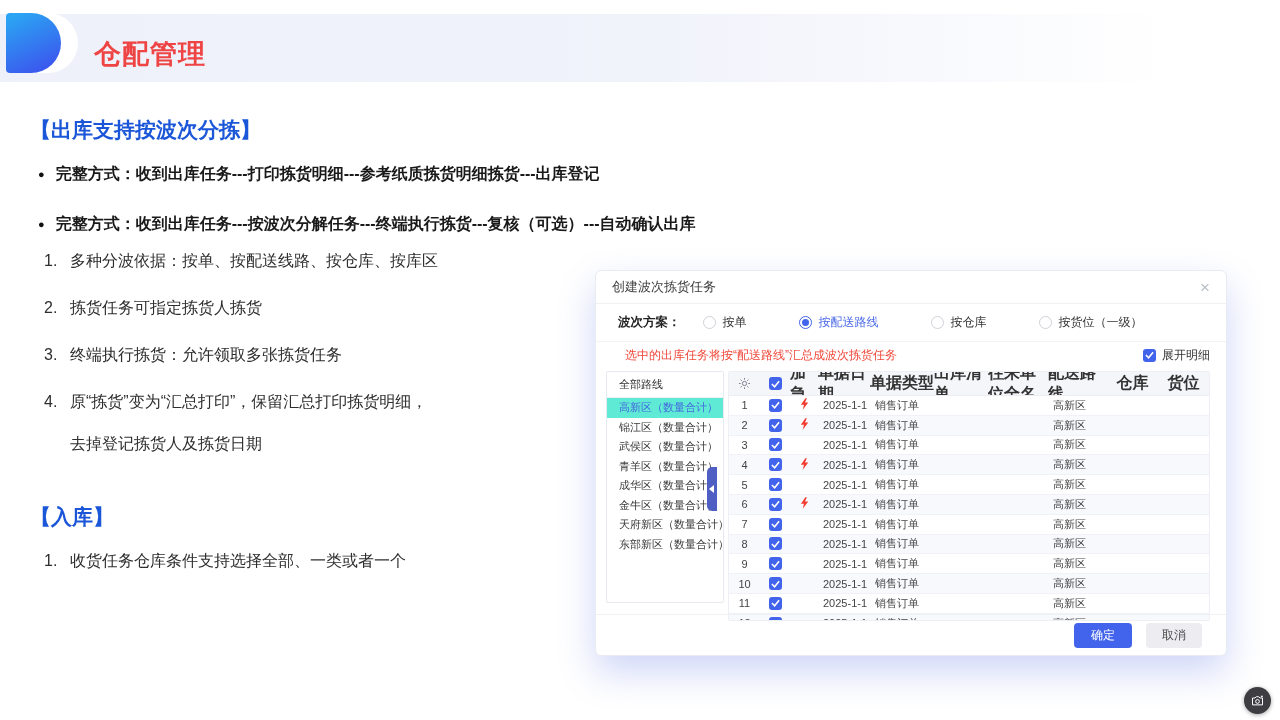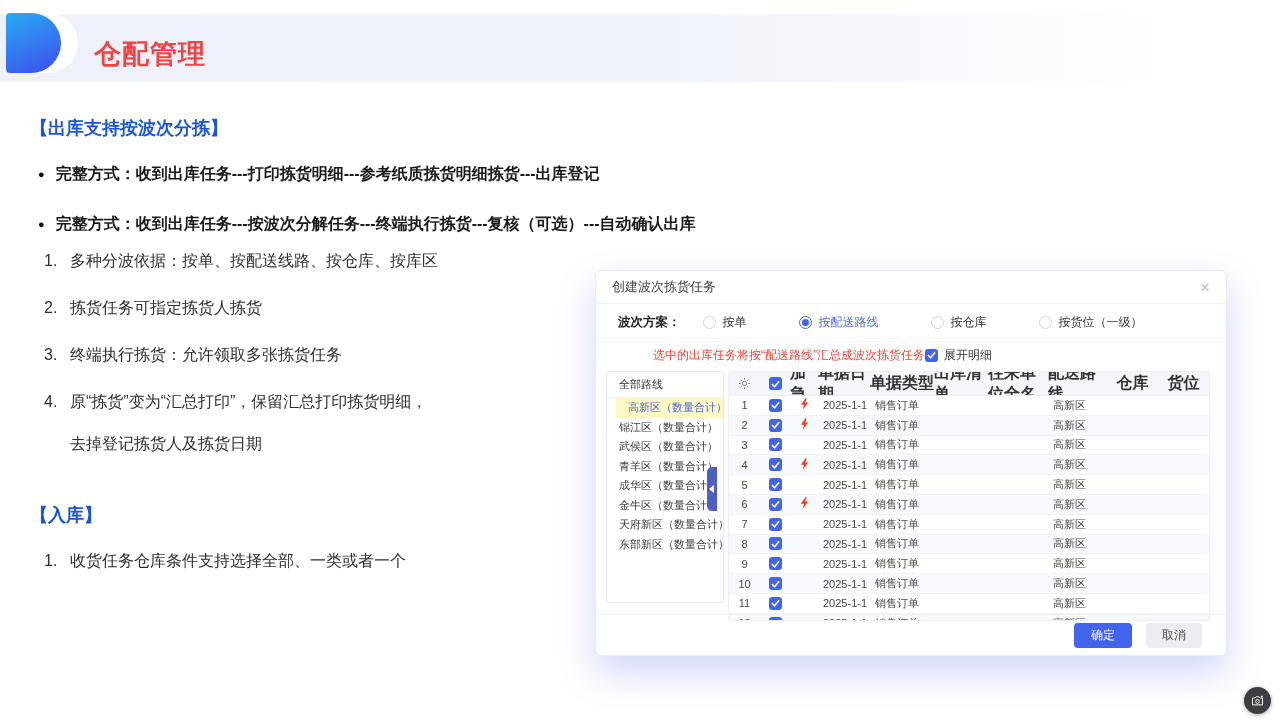--- a/index.html
+++ b/index.html
@@ -8,21 +8,21 @@
 
   
   .band{position:absolute;left:0;top:14px;width:1210px;height:68px;
         background:linear-gradient(90deg,#eff1fa 0%,#f1f3fb 55%,rgba(255,255,255,0) 97%);}
   .deco-white{position:absolute;left:20px;top:13px;width:58px;height:60px;background:#fff;border-radius:0 32px 32px 0;}
   .deco-blue{position:absolute;left:6px;top:13px;width:55px;height:60px;border-radius:4px 30px 30px 4px;
         background:linear-gradient(155deg,#2ba4f3 8%,#3b57ee 88%);}
   .slide-title{position:absolute;left:94px;top:36px;font-size:27px;font-weight:800;color:#ef4444;letter-spacing:1px;}
 
   
-  .sec-head{position:absolute;font-size:18px;font-weight:800;color:#1b56d8;}
+  .sec-head{position:absolute;font-size:21px;font-weight:800;color:#1b56d8;}
   .sec1-head{left:30px;top:116px;}
   .sec2-head{left:30px;top:503px;}
   .bullets{position:absolute;left:38px;top:149px;}
   .bullet{height:50px;display:flex;align-items:center;font-size:16px;font-weight:700;color:#191919;}
   .bullet .mk{font-size:11px;margin-right:11px;color:#111;}
   .olist{position:absolute;left:44px;font-size:16px;color:#2e2e2e;}
   .olist1{top:240px;max-width:560px;}
   .olist2{top:540px;}
   .oli{position:relative;padding-left:26px;line-height:42px;margin-bottom:5px;}
   .oli .num{position:absolute;left:0;}
@@ -35,31 +35,31 @@
   .dlg-head{height:32px;display:flex;align-items:center;justify-content:space-between;
             padding:0 16px;border-bottom:1px solid #f0f1f5;font-size:13px;color:#3d3d3d;}
   .dlg-close{color:#b9bdc7;font-size:17px;line-height:1;cursor:default;}
   .plan-row{display:flex;align-items:center;height:37px;padding:0 22px;border-bottom:1px solid #f2f3f6;}
   .plan-label{font-weight:700;margin-right:22px;font-size:12.5px;color:#222;}
   .opt{display:flex;align-items:center;margin-right:52px;}
   .radio{width:13px;height:13px;border:1px solid #cfd2da;border-radius:50%;background:#fff;margin-right:7px;position:relative;box-sizing:border-box;}
   .opt.sel .radio{border-color:#4263eb;}
   .opt.sel .radio::after{content:"";position:absolute;left:2px;top:2px;right:2px;bottom:2px;border-radius:50%;background:#4263eb;}
   .opt.sel .opt-label{color:#4a69e8;}
-  .hint-row{display:flex;align-items:center;height:26px;padding:0 16px 0 29px;margin-left:28px;}
+  .hint-row{display:flex;align-items:center;justify-content:space-between;height:26px;padding:0 16px 0 29px;}
   .hint{color:#f04638;font-size:12px;}
   .expand{display:flex;align-items:center;font-size:12px;color:#333;}
   .cbx{width:13px;height:13px;background:#4263eb;border-radius:3px;display:inline-flex;align-items:center;justify-content:center;flex:none;}
   .expand .cbx{margin-right:6px;}
 
   .main{display:flex;padding:3px 16px 0 10px;position:relative;}
   .sidebar{width:118px;height:232px;border:1px solid #e7e9f0;border-radius:2px;background:#fff;flex:none;font-size:11px;box-sizing:border-box;overflow:hidden;}
   .sb-head{height:25px;line-height:25px;padding-left:12px;border-bottom:1px solid #eef0f4;color:#333;}
   .sb-item{height:19.5px;line-height:19.5px;padding-left:12px;color:#3a3a3a;white-space:nowrap;}
-  .sb-item.sel{background:#fef9c3;color:#4668e0;margin-left:9px;}
+  .sb-item.sel{background:#5eead4;color:#4668e0;}
   .handle{position:absolute;left:111px;top:99px;width:10px;height:44px;background:#4f5ec2;border-radius:5px 0 0 5px;
           display:flex;align-items:center;justify-content:center;}
   .handle .tri{width:0;height:0;border-top:4px solid transparent;border-bottom:4px solid transparent;border-right:5px solid #fff;margin-right:1px;}
 
   .tblwrap{flex:1;margin-left:4px;border:1px solid #edeff4;border-radius:2px;height:250px;box-sizing:border-box;overflow:hidden;}
   .thead,.trow{display:grid;grid-template-columns:31px 30px 28px 52px 64px 54px 60px 57px 55px 47px;}
   .thead{height:23px;background:#f5f6fa;border-bottom:1px solid #eceef3;font-weight:700;font-size:16px;color:#333;}
   .th,.td{display:flex;align-items:center;justify-content:center;overflow:hidden;}
   .td.left{justify-content:flex-start;padding-left:5px;box-sizing:border-box;}
   .trow{height:18.8px;border-bottom:1px solid #f1f2f7;background:#fff;font-size:11px;color:#444;}

